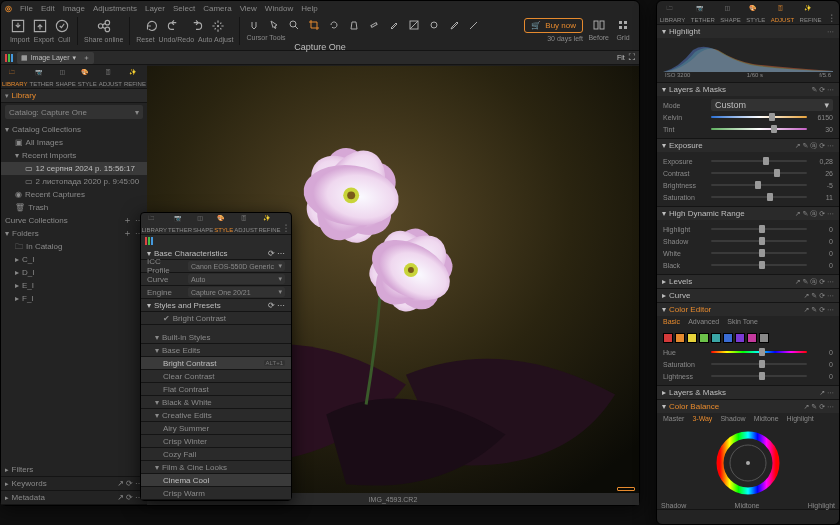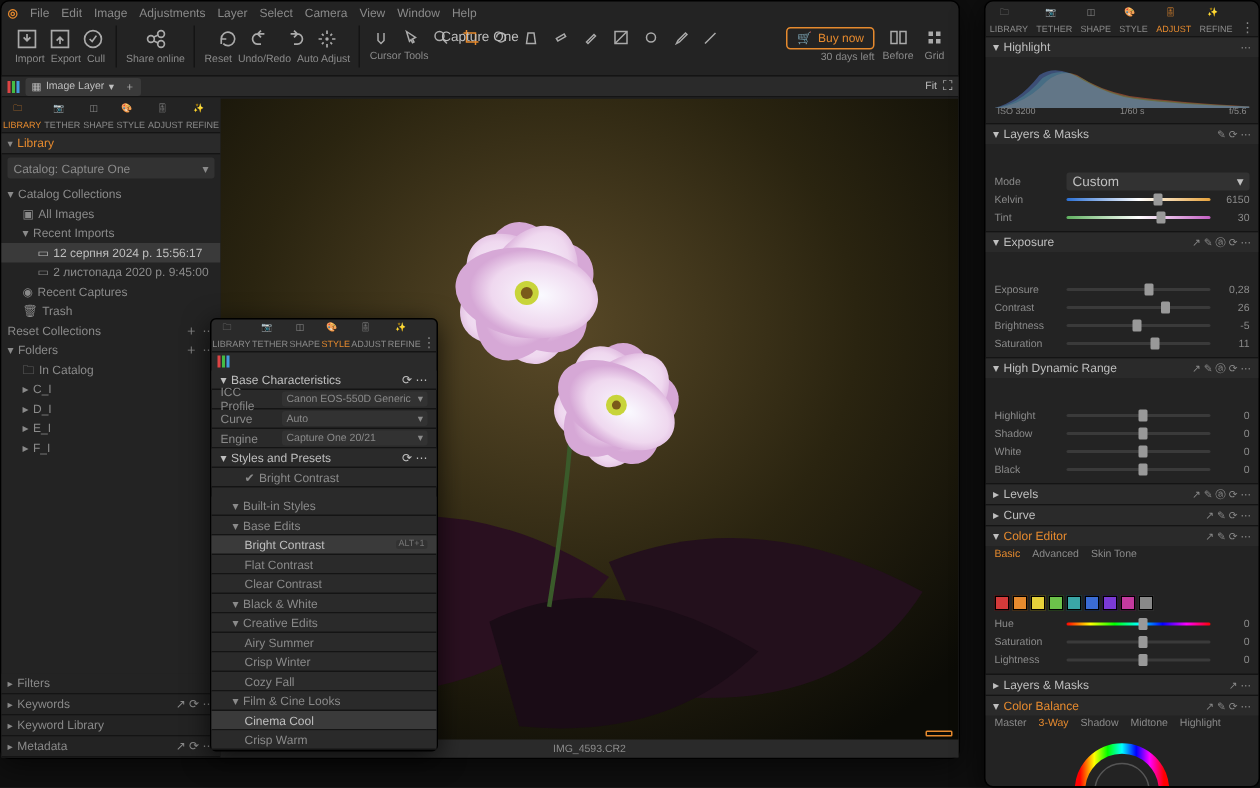--- a/index.html
+++ b/index.html
@@ -14,21 +14,21 @@
   .menubar{height:14px;display:flex;align-items:center;padding:0 4px;color:var(--muted);font-size:8px;gap:8px;}
   .menubar .logo{color:var(--orange);font-weight:bold;}
   
   .toolbar{height:36px;display:flex;align-items:flex-start;padding:2px 6px;gap:0;border-bottom:1px solid var(--line);position:relative;}
   .tgroup{display:flex;flex-direction:column;align-items:center;gap:1px;padding:0 2px;}
   .trow{display:flex;gap:4px;align-items:center;}
   .ticon{width:18px;height:18px;display:flex;align-items:center;justify-content:center;}
   .tlbl{font-size:7px;color:var(--muted);}
   .sep{width:1px;height:28px;background:var(--line);margin:0 4px;}
   .title-block{position:absolute;left:50%;top:4px;transform:translateX(-50%);text-align:center;}
-  .title-block .t{font-size:9px;color:var(--text);}
+  .title-block .t{font-size:9px;color:var(--text);margin-top:23px;}
   .buy{position:absolute;right:56px;top:3px;display:flex;align-items:center;gap:4px;border:1px solid var(--orange);border-radius:3px;padding:2px 6px;color:var(--orange);font-size:8px;}
   .toolbar .right{position:absolute;right:6px;top:2px;display:flex;gap:2px;}
   .mini-btn{width:16px;height:16px;display:flex;align-items:center;justify-content:center;}
   .daysleft{position:absolute;right:56px;top:20px;font-size:7px;color:var(--muted);}
   
   .secbar{height:14px;background:var(--bg2);display:flex;align-items:center;padding:0 4px;gap:4px;border-bottom:1px solid var(--line);}
   .layer-pill{background:var(--bg4);border-radius:2px;padding:1px 4px;font-size:7px;display:flex;align-items:center;gap:3px;}
   .secbar .sp{flex:1;}
   
   .body{display:flex;height:calc(100% - 14px - 36px - 14px);}
@@ -67,21 +67,21 @@
   .sp-row.item.sel{background:var(--bg4);color:var(--text);}
   .sp-row.cat{padding-left:14px;background:var(--bg2);}
   .shortcut{font-size:6px;background:var(--bg3);padding:0 2px;border-radius:2px;margin-left:auto;color:#777;}
   
   .rightpanel{position:absolute;right:0;top:0;width:184px;background:var(--bg1);border:1px solid #000;border-radius:6px;box-shadow:0 4px 20px rgba(0,0,0,.7);height:525px;overflow:hidden;}
   .rp-section{border-bottom:1px solid var(--line);}
   .rp-head{display:flex;align-items:center;height:13px;padding:0 5px;font-size:8px;background:var(--bg2);gap:3px;}
   .rp-head .sp{flex:1;}
   .rp-head .tools{display:flex;gap:3px;color:var(--muted);font-size:7px;}
   .rp-head.active .t{color:var(--orange);}
-  .rp-body{padding:3px 6px;margin-top:16px;}
+  .rp-body{padding:3px 6px;}
   .slider-row{display:flex;align-items:center;height:12px;gap:4px;}
   .slider-row .lbl{flex:0 0 44px;font-size:7px;color:var(--muted);}
   .slider-row .track{flex:1;height:2px;background:var(--bg4);position:relative;border-radius:1px;}
   .slider-row .thumb{position:absolute;top:-3px;width:6px;height:8px;background:#999;border-radius:1px;}
   .slider-row .num{flex:0 0 22px;text-align:right;font-size:7px;color:var(--muted);}
   .grad-kelvin{background:linear-gradient(90deg,#2a6fd4,#fff 50%,#e6a23c)!important;}
   .grad-tint{background:linear-gradient(90deg,#5fb05f,#fff 50%,#c45fc4)!important;}
   .grad-hue{background:linear-gradient(90deg,red,yellow,lime,cyan,blue,magenta,red)!important;}
   .swatches{display:flex;gap:2px;margin:3px 0;}
   .sw{width:10px;height:10px;border:1px solid #000;}
@@ -363,21 +363,21 @@
           </div>
         <div class="tree-item lvl1">
             <span>◉</span>
             <span>Recent Captures</span>
           </div>
         <div class="tree-item lvl1">
             <span>🗑</span>
             <span>Trash</span>
           </div>
         <div class="tree-item">
-            <span>Reset Collections</span>
+            <span>Curve Collections</span>
             <span class="sp"></span>
             <span class="plus">＋</span>
             <span>⋯</span>
           </div>
         <div class="tree-item">
             <span>▾</span>
             <span>Folders</span>
             <span class="sp"></span>
             <span class="plus">＋</span>
             <span>⋯</span>
@@ -406,24 +406,20 @@
       <div class="lower">
         <div class="panel-head sub">
             <span class="chev">▸</span>
             <span>Filters</span>
           </div>
         <div class="panel-head sub">
             <span class="chev">▸</span>
             <span>Keywords</span>
             <span class="sp"></span>
             <span>↗ ⟳ ⋯</span>
-          </div>
-        <div class="panel-head sub">
-            <span class="chev">▸</span>
-            <span>Keyword Library</span>
           </div>
         <div class="panel-head sub">
             <span class="chev">▸</span>
             <span>Metadata</span>
             <span class="sp"></span>
             <span>↗ ⟳ ⋯</span>
           </div>
       </div>
     </div>
 
@@ -555,24 +551,24 @@
   <div id="style-cats">
       <div class="sp-row cat">
         <span>▾</span>
         <span>Base Edits</span>
       </div>
       <div class="sp-row item sel">
         <span>Bright Contrast</span>
         <span class="shortcut">ALT+1</span>
       </div>
       <div class="sp-row item">
+        <span>Clear Contrast</span>
+      </div>
+      <div class="sp-row item">
         <span>Flat Contrast</span>
-      </div>
-      <div class="sp-row item">
-        <span>Clear Contrast</span>
       </div>
       <div class="sp-row cat">
         <span>▾</span>
         <span>Black &amp; White</span>
       </div>
       <div class="sp-row cat">
         <span>▾</span>
         <span>Creative Edits</span>
       </div>
       <div class="sp-row item">

